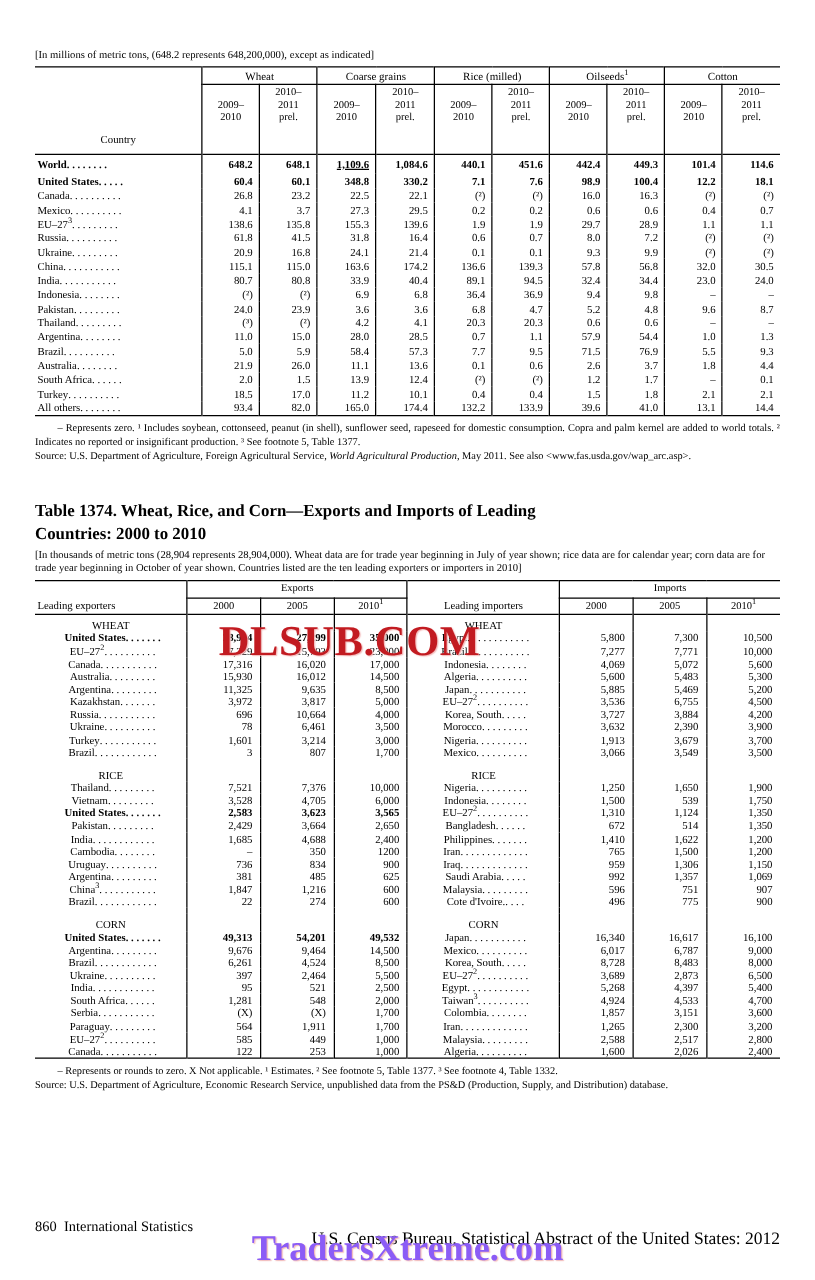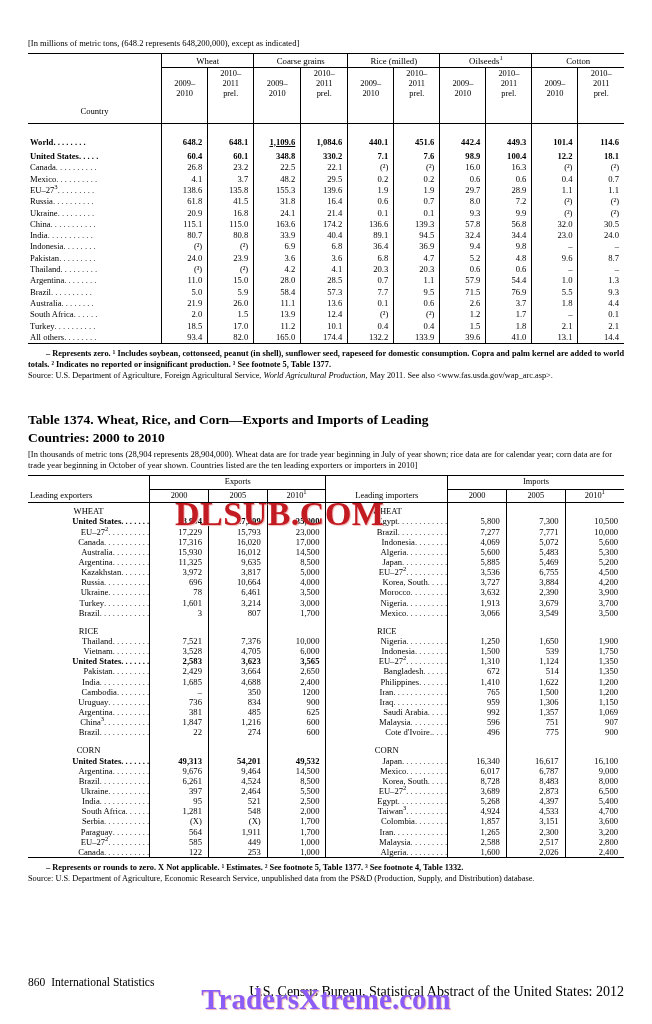--- a/index.html
+++ b/index.html
@@ -73,21 +73,21 @@
     font-size: 8.5px;
     line-height: 1.3;
     margin: 0 0 4px 0;
   }
   .footnote {
     font-size: 8.3px;
     line-height: 1.35;
     margin-top: 4px;
     text-align: justify;
   }
-  .footnote .indent { display: block; text-indent: 18px; font-weight: bold; }
+  .footnote .indent { display: block; text-indent: 18px; }
   .source {
     font-size: 8.3px;
     line-height: 1.35;
     text-indent: 18px;
   }
   sup { font-size: 6.6px; vertical-align: super; line-height: 0; }
 
   
   table.stat {
     border-collapse: collapse;
@@ -136,21 +136,21 @@
   
   .t2-wrap { margin-top: 30px; }
   .t2 { font-size: 8.6px; }
   .t2 .hdr-cell {
     text-align: center;
     font-size: 8.4px;
     padding: 1px 3px 2px 3px;
     line-height: 1.15;
   }
   .t2 .lbl {
-    text-align: right;
+    text-align: center;
     padding-left: 3px;
     white-space: nowrap;
   }
   .t2 .num {
     text-align: right;
     padding-right: 6px;
     white-space: nowrap;
   }
   .t2 .sect {
     text-align: center;
@@ -237,21 +237,21 @@
       <tbody id="t1-body">
           <tr class="rowpad">
             <td class="ctry vr b" style="padding-top: 2px;">World<span class="leaders">. . . . . . . .</span></td>
             <td class="num vr b" style="padding-top: 2px;">648.2</td>
             <td class="num vr b" style="padding-top: 2px;">648.1</td>
             <td class="num vr b" style="padding-top: 2px; text-decoration: underline;">1,109.6</td>
             <td class="num vr b" style="padding-top: 2px;">1,084.6</td>
             <td class="num vr b" style="padding-top: 2px;">440.1</td>
             <td class="num vr b" style="padding-top: 2px;">451.6</td>
             <td class="num vr b" style="padding-top: 2px;">442.4</td>
-            <td class="num vr b" style="padding-top: 13px;">449.3</td>
+            <td class="num vr b" style="padding-top: 2px;">449.3</td>
             <td class="num vr b" style="padding-top: 2px;">101.4</td>
             <td class="num b" style="padding-top: 2px;">114.6</td>
           </tr>
           <tr>
             <td class="vr" style="height: 3px; font-size: 1px;"></td>
             <td class="vr" style="height: 3px; font-size: 1px;"></td>
             <td class="vr" style="height: 3px; font-size: 1px;"></td>
             <td class="vr" style="height: 3px; font-size: 1px;"></td>
             <td class="vr" style="height: 3px; font-size: 1px;"></td>
             <td class="vr" style="height: 3px; font-size: 1px;"></td>
@@ -284,21 +284,21 @@
             <td class="num vr">(²)</td>
             <td class="num vr">16.0</td>
             <td class="num vr">16.3</td>
             <td class="num vr">(²)</td>
             <td class="num">(²)</td>
           </tr>
           <tr class="rowpad">
             <td class="ctry vr">Mexico<span class="leaders">. . . . . . . . . .</span></td>
             <td class="num vr">4.1</td>
             <td class="num vr">3.7</td>
-            <td class="num vr">48.2</td>
+            <td class="num vr">27.3</td>
             <td class="num vr">29.5</td>
             <td class="num vr">0.2</td>
             <td class="num vr">0.2</td>
             <td class="num vr">0.6</td>
             <td class="num vr">0.6</td>
             <td class="num vr">0.4</td>
             <td class="num">0.7</td>
           </tr>
           <tr class="rowpad">
             <td class="ctry vr">EU–27<sup>3</sup><span class="leaders">. . . . . . . . .</span></td>

